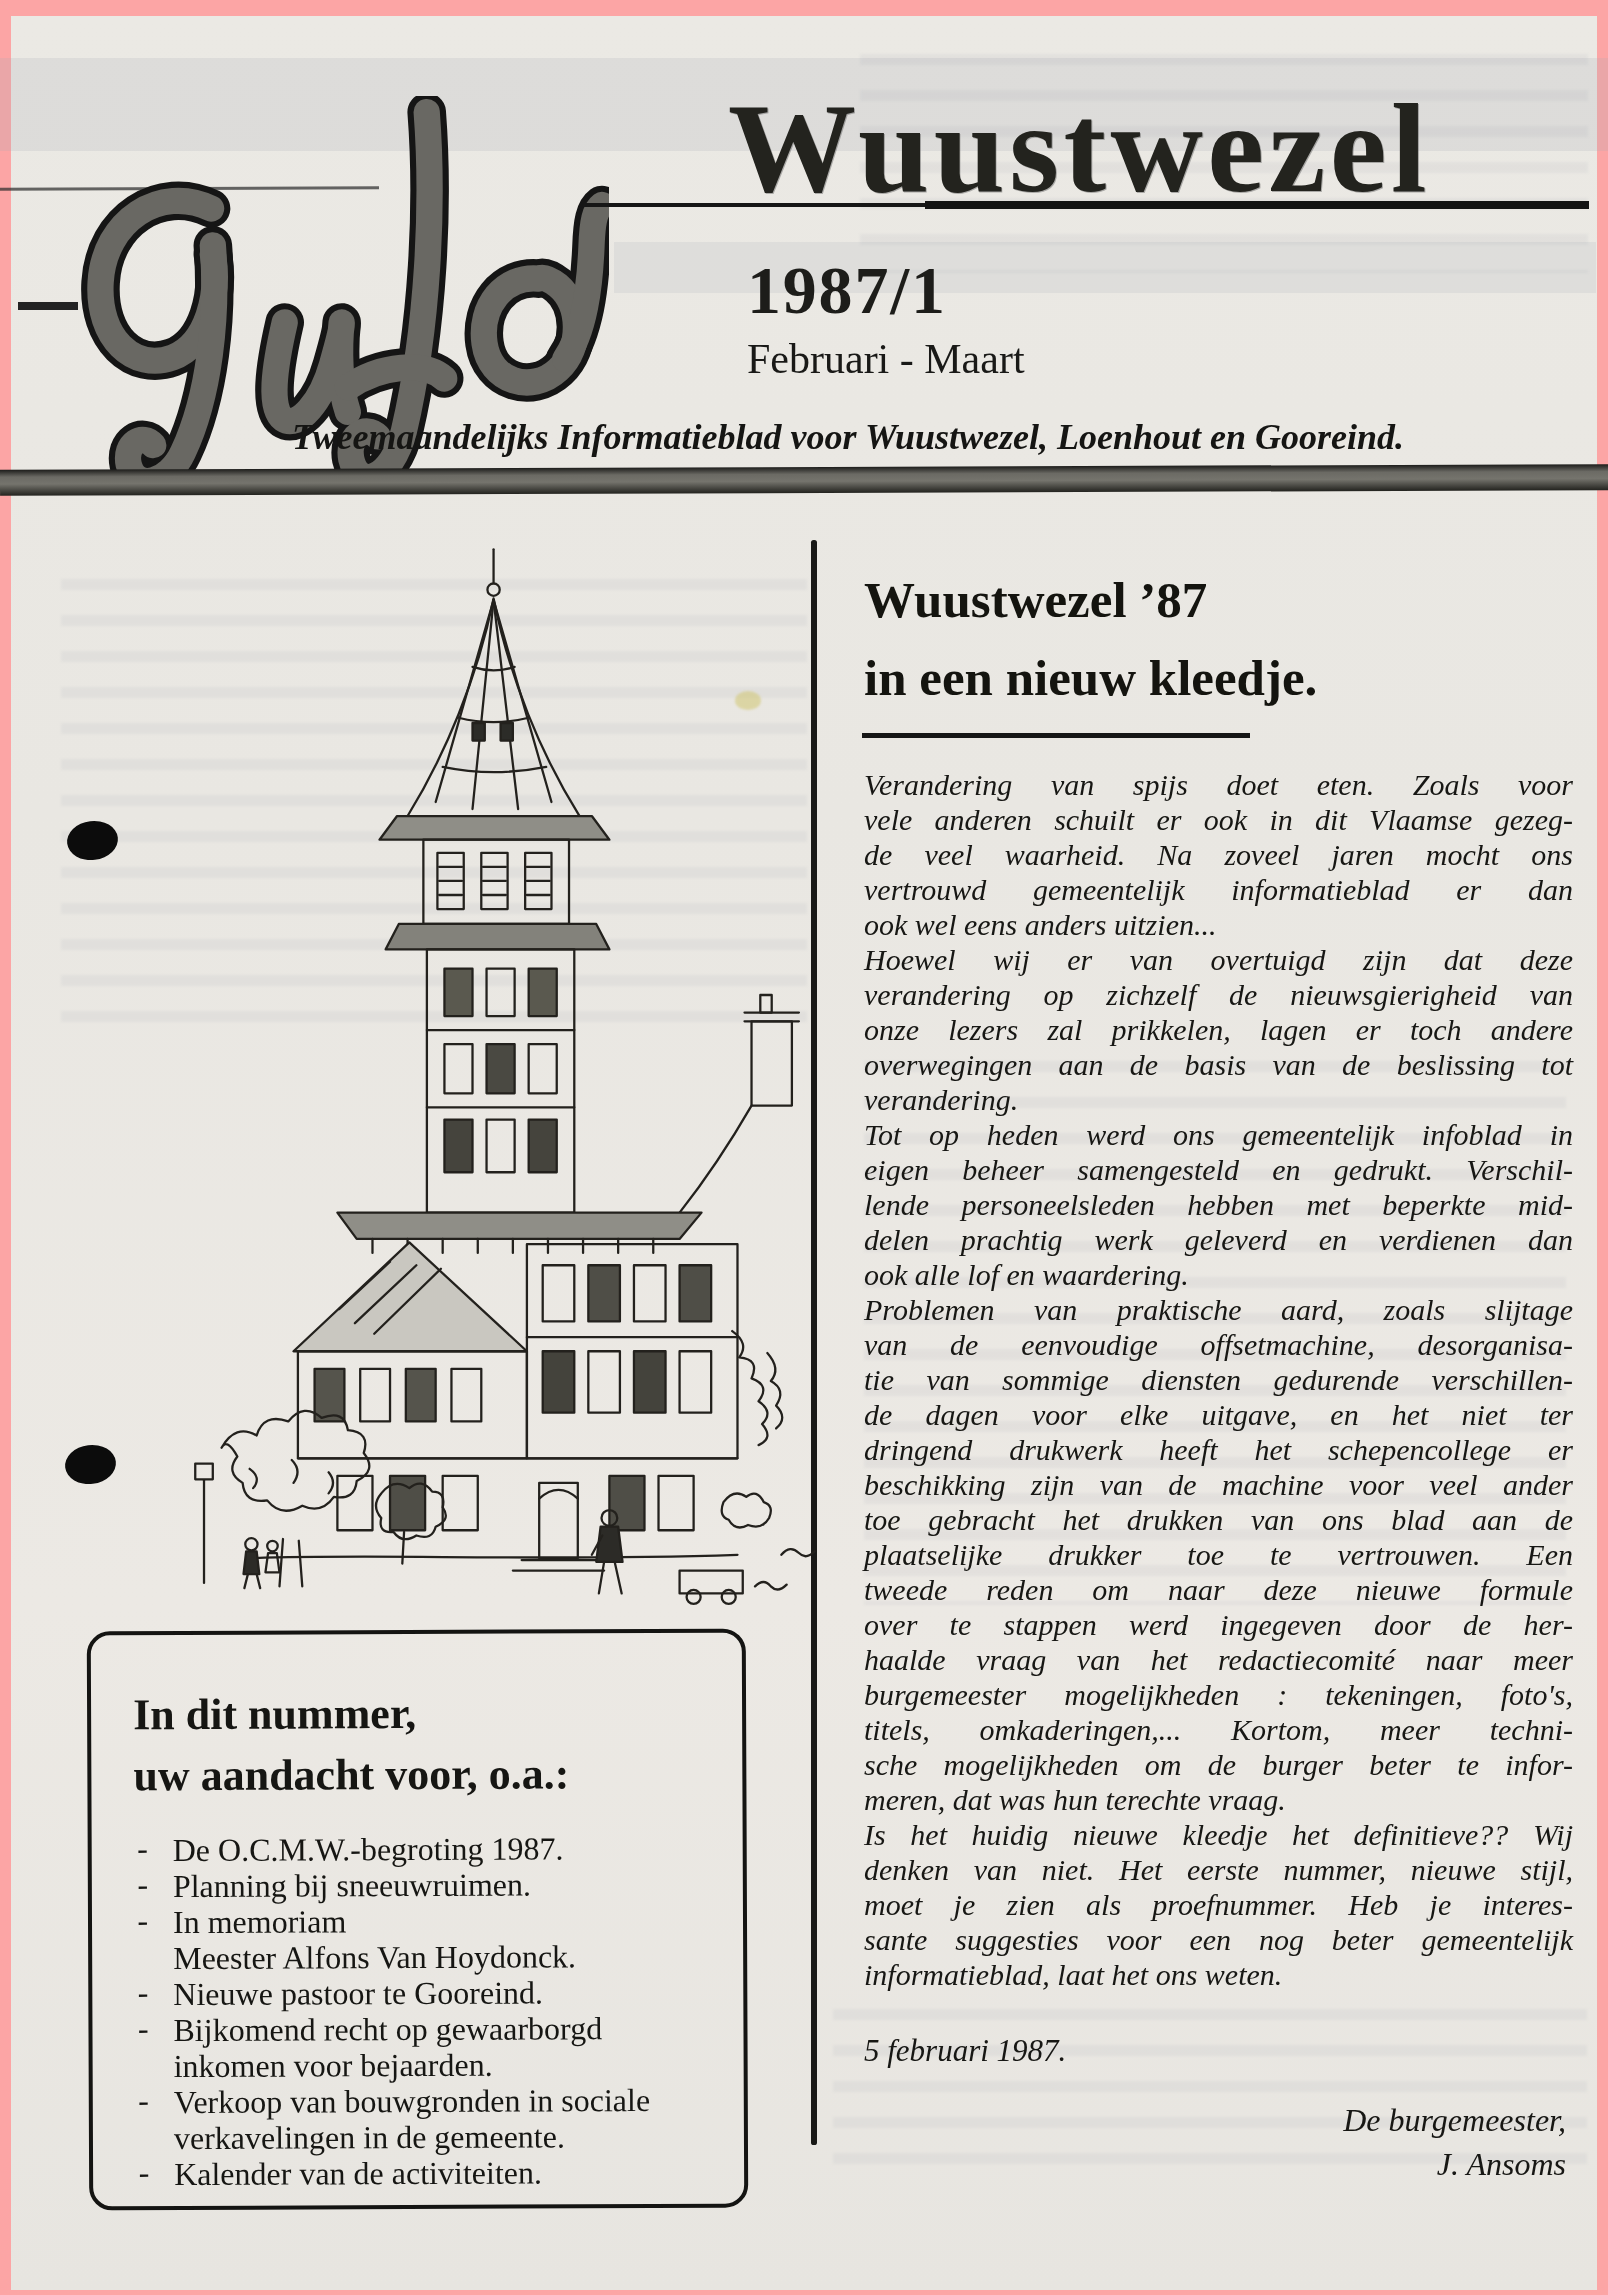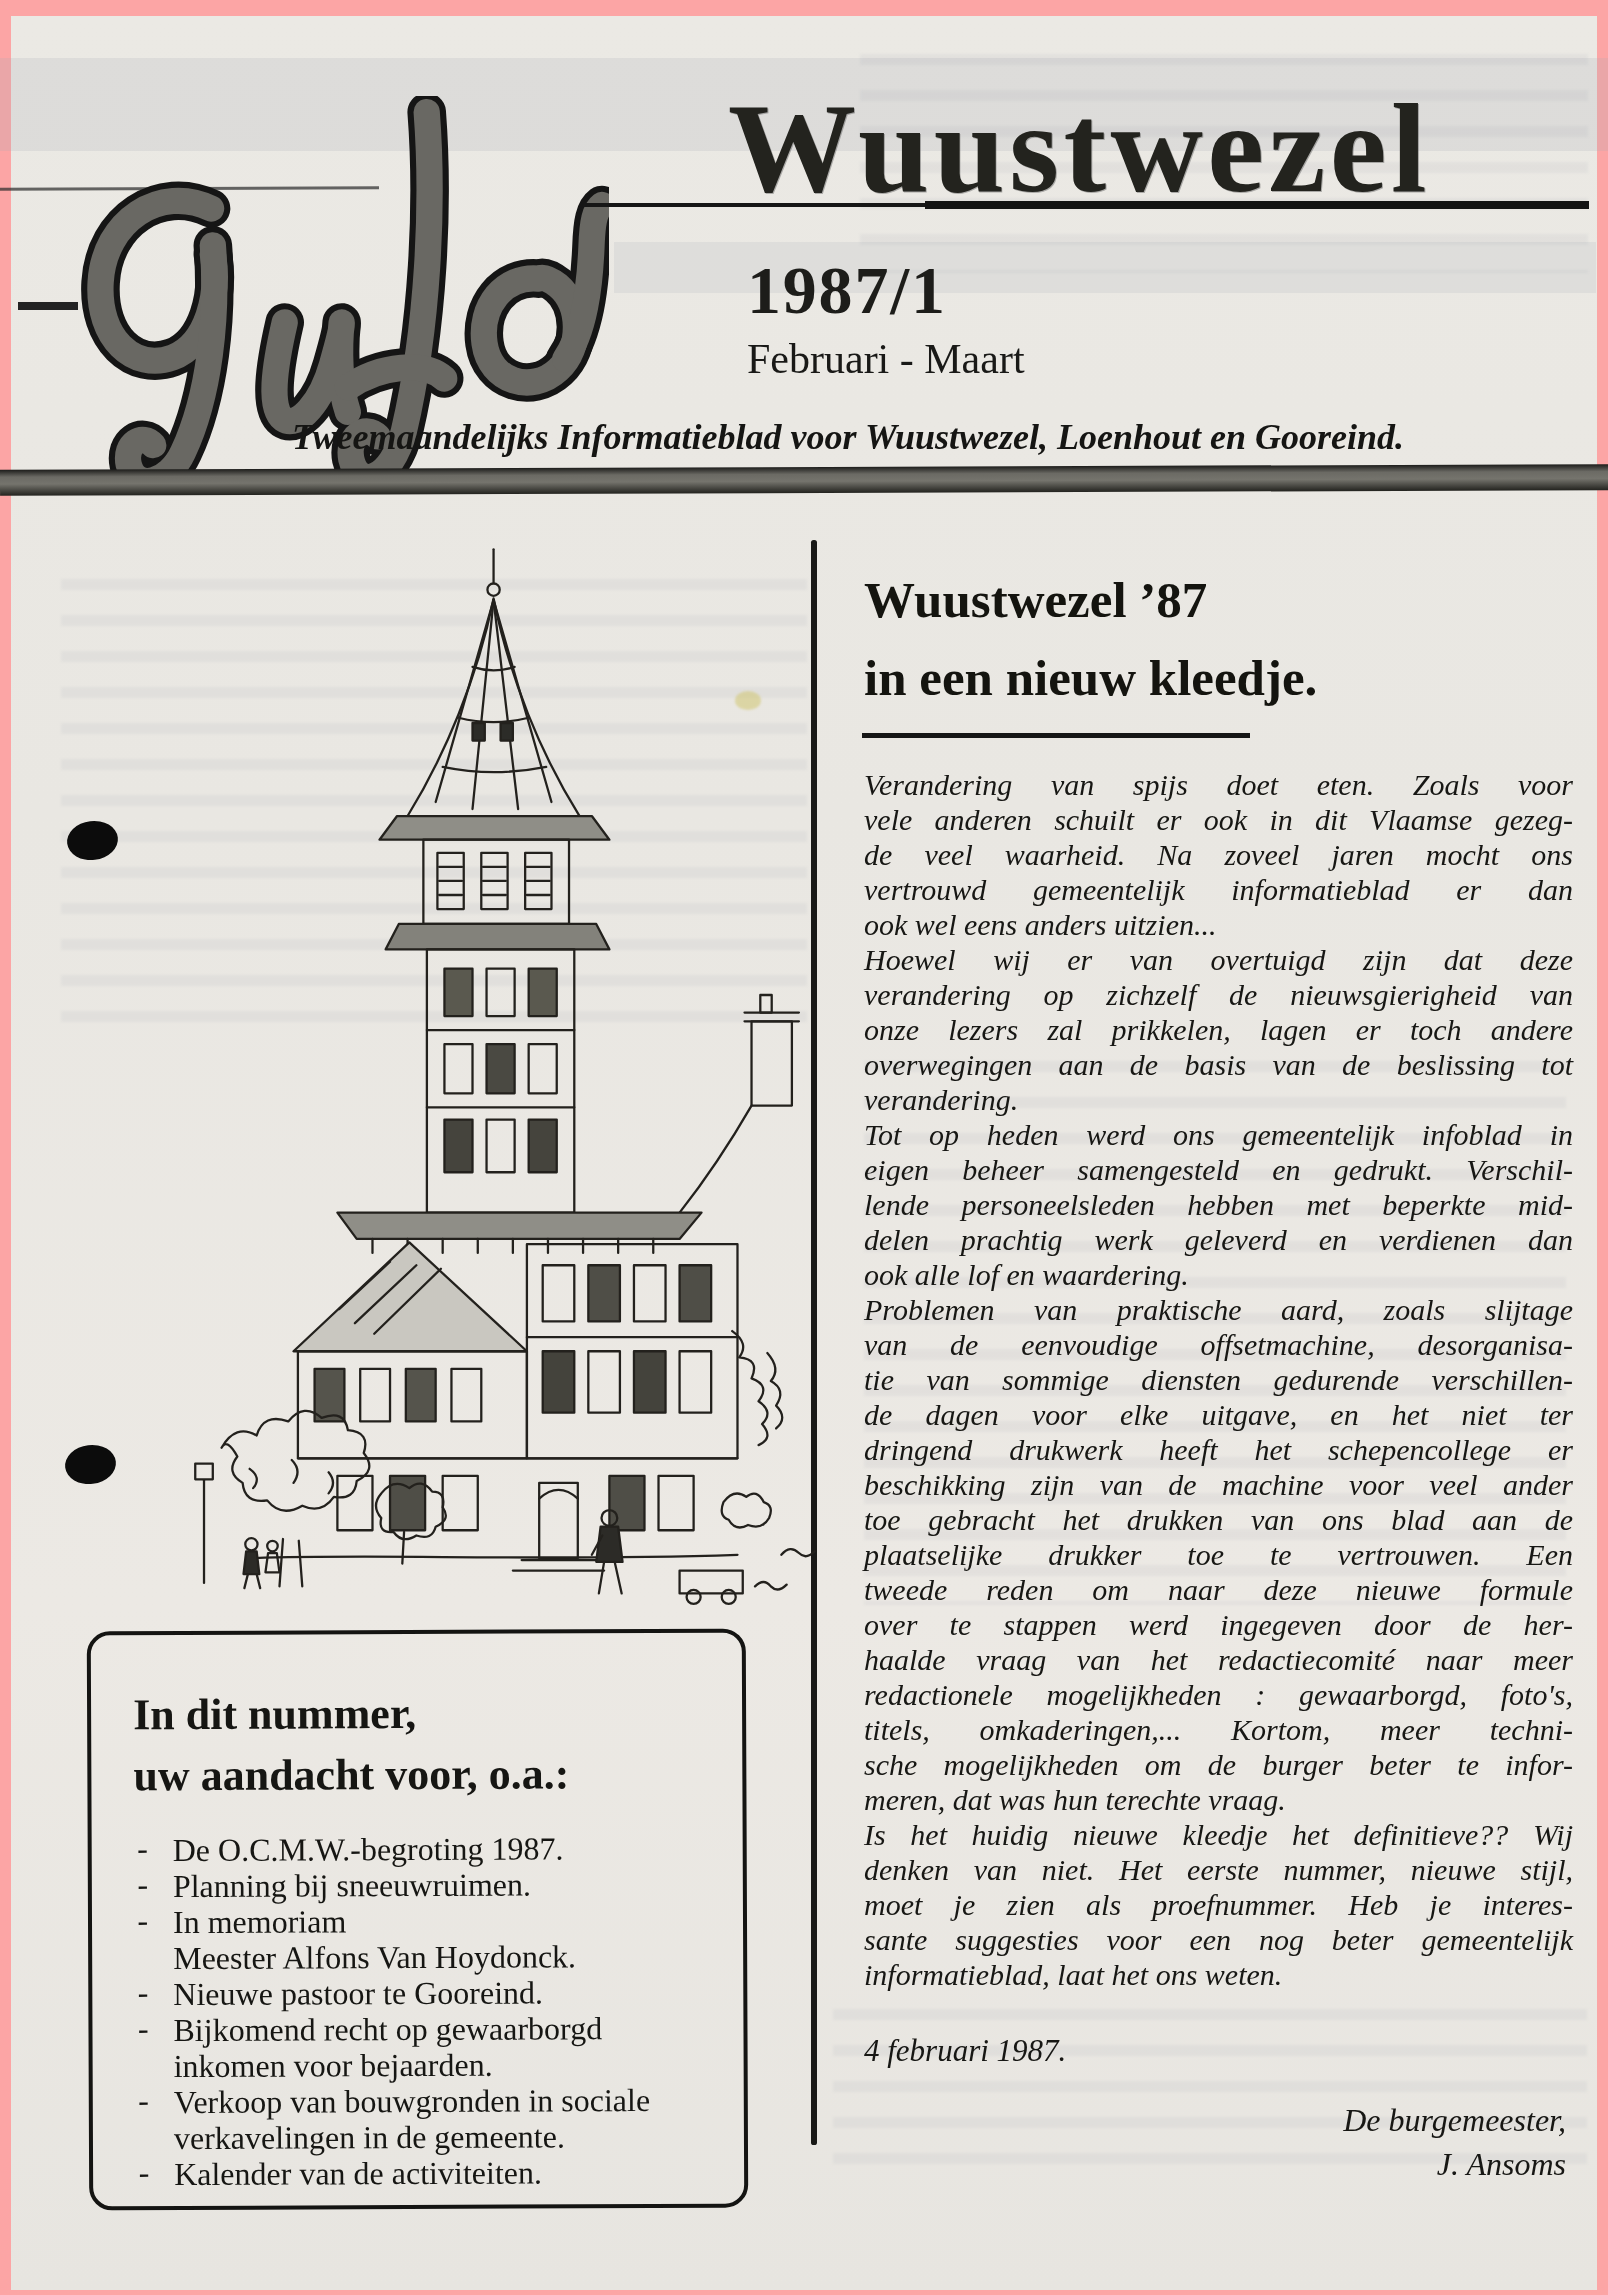--- a/index.html
+++ b/index.html
@@ -256,29 +256,29 @@
       <div class="aline">van de eenvoudige offsetmachine, desorganisa-</div>
       <div class="aline">tie van sommige diensten gedurende verschillen-</div>
       <div class="aline">de dagen voor elke uitgave, en het niet ter</div>
       <div class="aline">dringend drukwerk heeft het schepencollege er</div>
       <div class="aline">beschikking zijn van de machine voor veel ander</div>
       <div class="aline">toe gebracht het drukken van ons blad aan de</div>
       <div class="aline">plaatselijke drukker toe te vertrouwen. Een</div>
       <div class="aline">tweede reden om naar deze nieuwe formule</div>
       <div class="aline">over te stappen werd ingegeven door de her-</div>
       <div class="aline">haalde vraag van het redactiecomité naar meer</div>
-      <div class="aline">redactionele mogelijkheden : gewaarborgd, foto's,</div>
+      <div class="aline">burgemeester mogelijkheden : tekeningen, foto's,</div>
       <div class="aline">titels, omkaderingen,... Kortom, meer techni-</div>
       <div class="aline">sche mogelijkheden om de burger beter te infor-</div>
       <div class="aline alast">meren, dat was hun terechte vraag.</div>
       <div class="aline">Is het huidig nieuwe kleedje het definitieve?? Wij</div>
       <div class="aline">denken van niet. Het eerste nummer, nieuwe stijl,</div>
       <div class="aline">moet je zien als proefnummer. Heb je interes-</div>
       <div class="aline">sante suggesties voor een nog beter gemeentelijk</div>
       <div class="aline alast">informatieblad, laat het ons weten.</div>
     </div>
-  <div class="art-date">4 februari 1987.</div>
+  <div class="art-date">5 februari 1987.</div>
   <div class="art-sign">
     <div>De burgemeester,</div>
     <div>J. Ansoms</div>
   </div>
 </div>
 
 
 </body></html>

